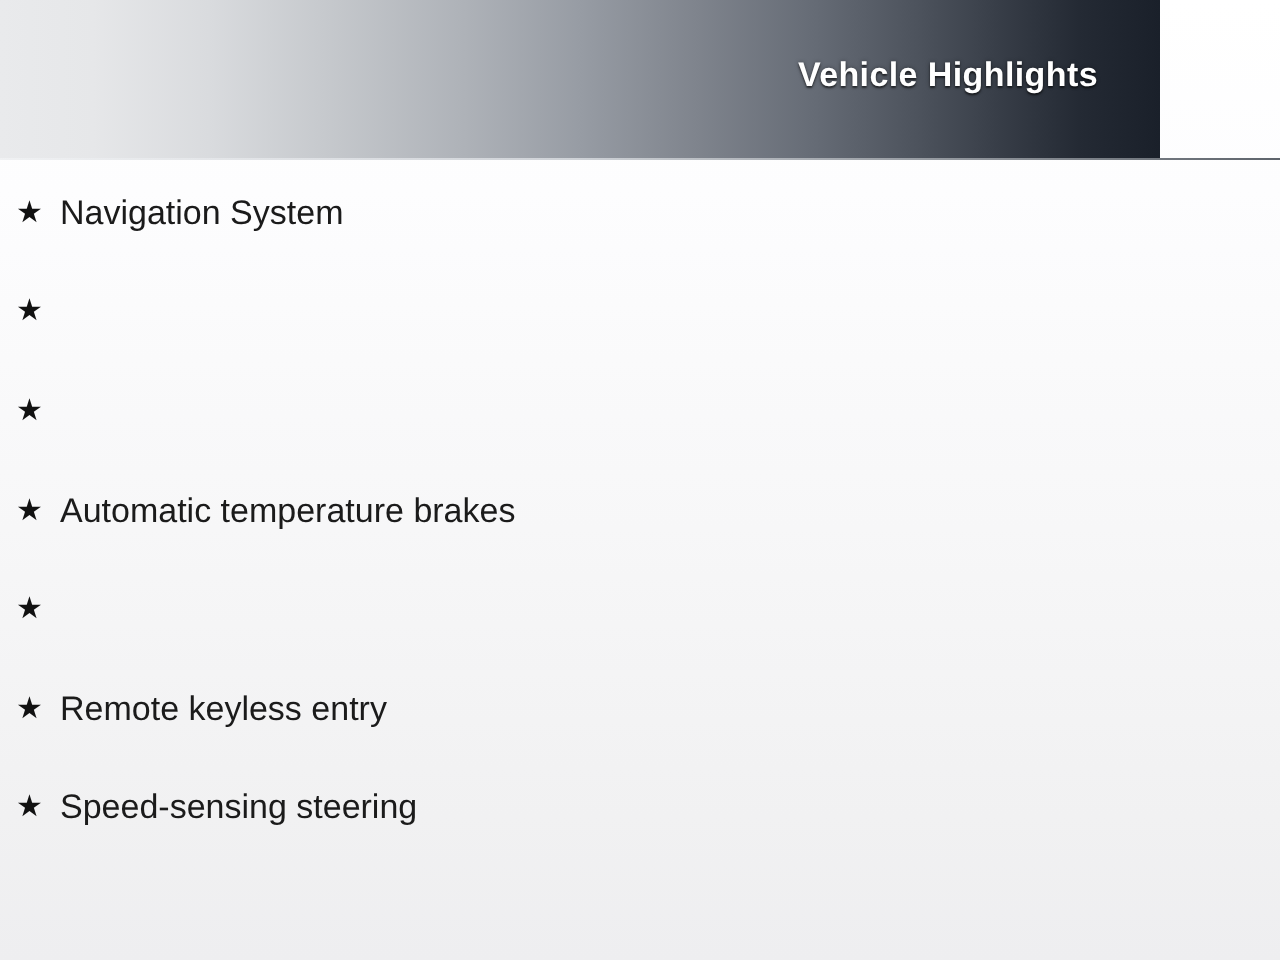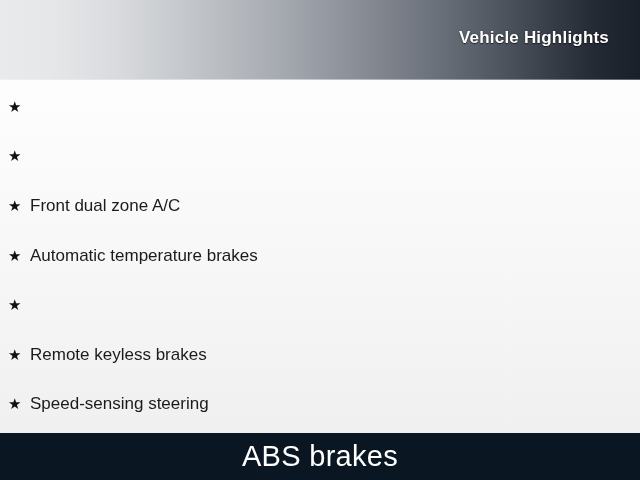--- a/index.html
+++ b/index.html
@@ -16,21 +16,21 @@
     height: 480px;
     overflow: hidden;
     background: linear-gradient(to bottom, #ffffff 0%, #fdfdfe 20%, #f7f7f8 55%, #f1f1f2 85%, #eeeef0 100%);
   }
 
   
   .header-bar {
     position: absolute;
     top: 0;
     left: 0;
-    width: 640px;
+    width: 580px;
     height: 79px;
     background: linear-gradient(to right,
         #e9eaec 0%,
         #e6e7e9 8%,
         #d9dbde 18%,
         #c6c9cd 28%,
         #aeb2b8 40%,
         #979ca4 50%,
         #7f848d 60%,
         #666c76 70%,
@@ -121,49 +121,46 @@
 
   <div class="header-bar">
     <div class="header-title">Vehicle Highlights</div>
   </div>
   <div class="header-underline"></div>
 
   <ul class="feature-list">
 
     <li class="feature-item">
       <span class="bullet-star">★</span>
+      <span class="feature-text">Navigation System</span>
     </li>
 
     <li class="feature-item">
       <span class="bullet-star">★</span>
     </li>
 
     <li class="feature-item">
       <span class="bullet-star">★</span>
-      <span class="feature-text">Front dual zone A/C</span>
     </li>
 
     <li class="feature-item">
       <span class="bullet-star">★</span>
       <span class="feature-text">Automatic temperature brakes</span>
     </li>
 
     <li class="feature-item">
       <span class="bullet-star">★</span>
     </li>
 
     <li class="feature-item">
       <span class="bullet-star">★</span>
-      <span class="feature-text">Remote keyless brakes</span>
+      <span class="feature-text">Remote keyless entry</span>
     </li>
 
     <li class="feature-item">
       <span class="bullet-star">★</span>
       <span class="feature-text">Speed-sensing steering</span>
     </li>
 
   </ul>
 
-  <div class="footer-bar">
-    <div class="footer-title">ABS brakes</div>
-  </div>
 
 </div>
 
 </body></html>

